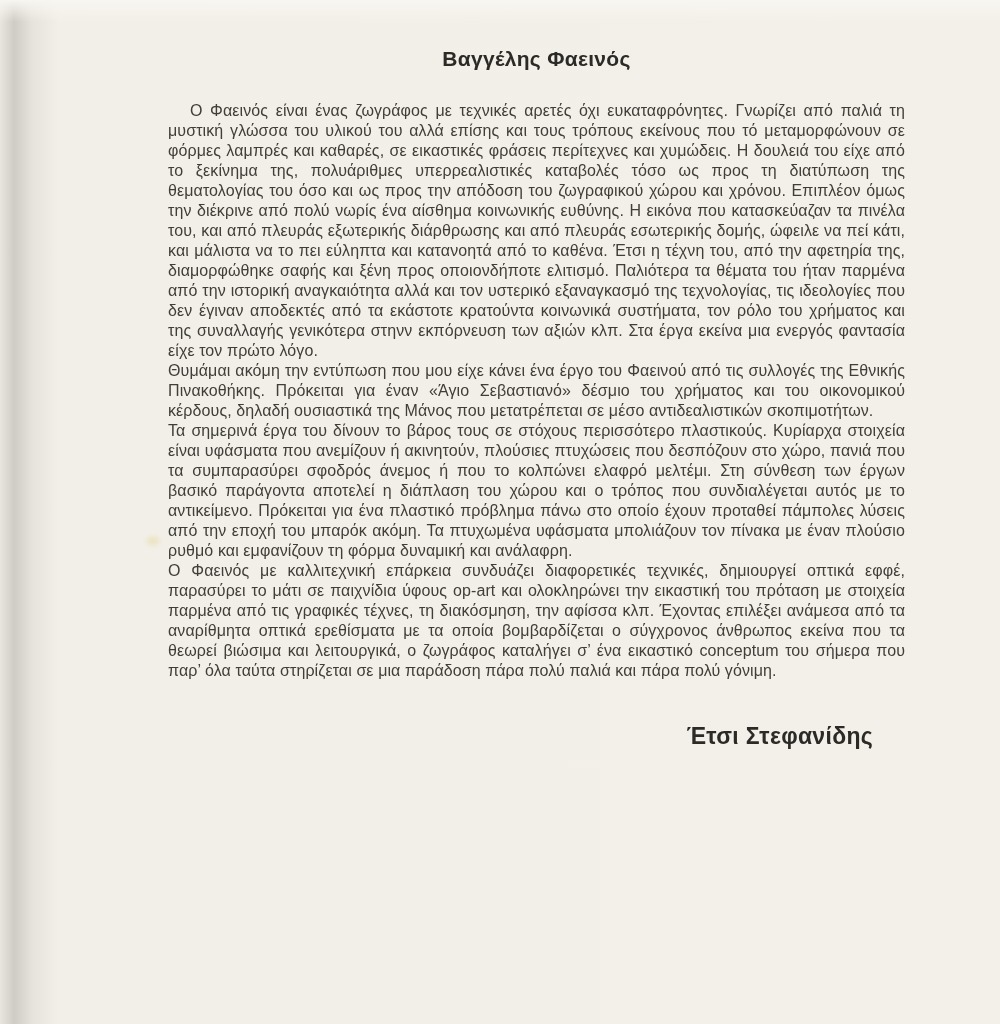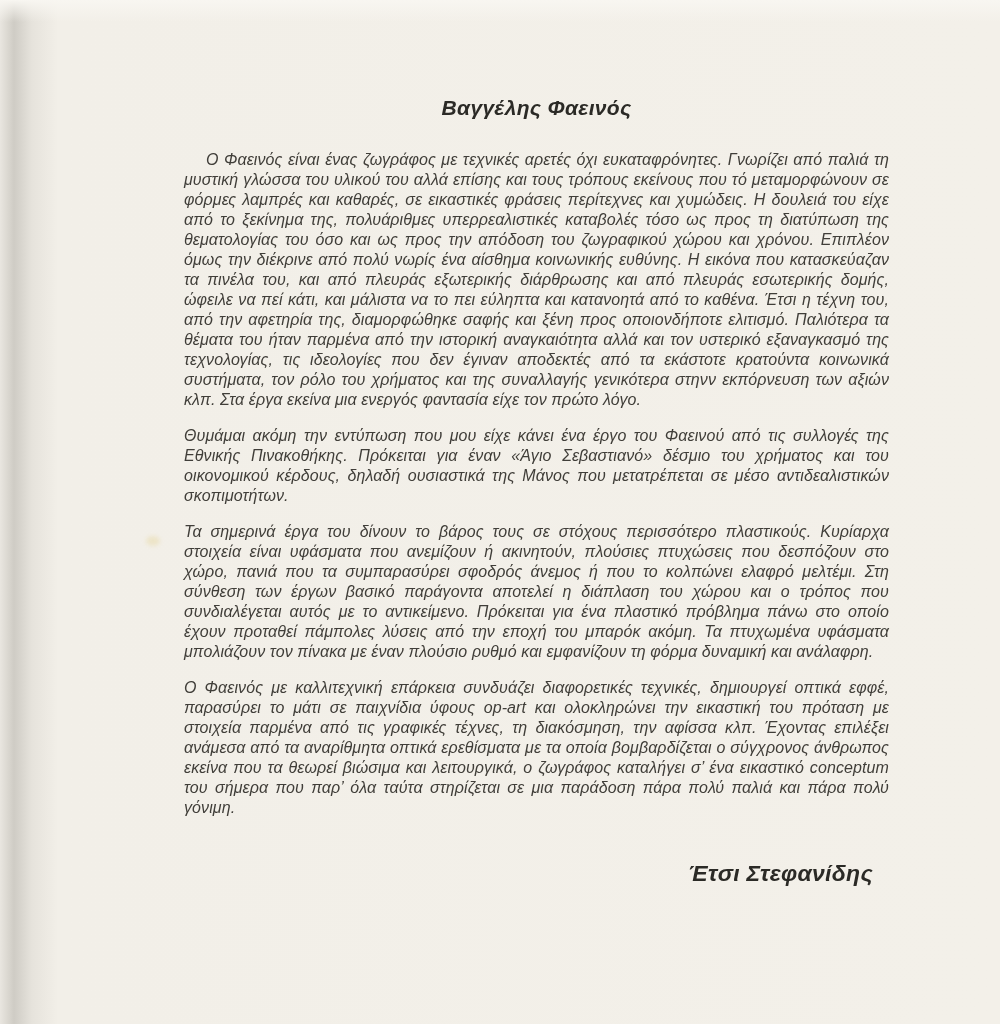--- a/index.html
+++ b/index.html
@@ -36,34 +36,33 @@
     border-radius: 50%;
     background: #e9dcae;
     opacity: 0.55;
     filter: blur(2px);
   }
   .page-content {
     position: absolute;
     top: 0;
     left: 0;
     right: 0;
-    padding: 96px 95px 0 168px;
+    padding: 47px 95px 0 168px;
     box-sizing: border-box;
-    font-style: italic;
   }
   .page-title {
     margin: 0 0 30px 0;
     text-align: center;
     font-size: 21px;
     font-weight: bold;
     color: #2b2a26;
     letter-spacing: 0.3px;
   }
   .body-text p {
-    margin: 16px;
+    margin: 0;
     text-align: justify;
     font-size: 16px;
     line-height: 20px;
     color: #403e39;
     letter-spacing: 0.1px;
   }
   .body-text p.first-paragraph {
     text-indent: 22px;
   }
   .signature {

